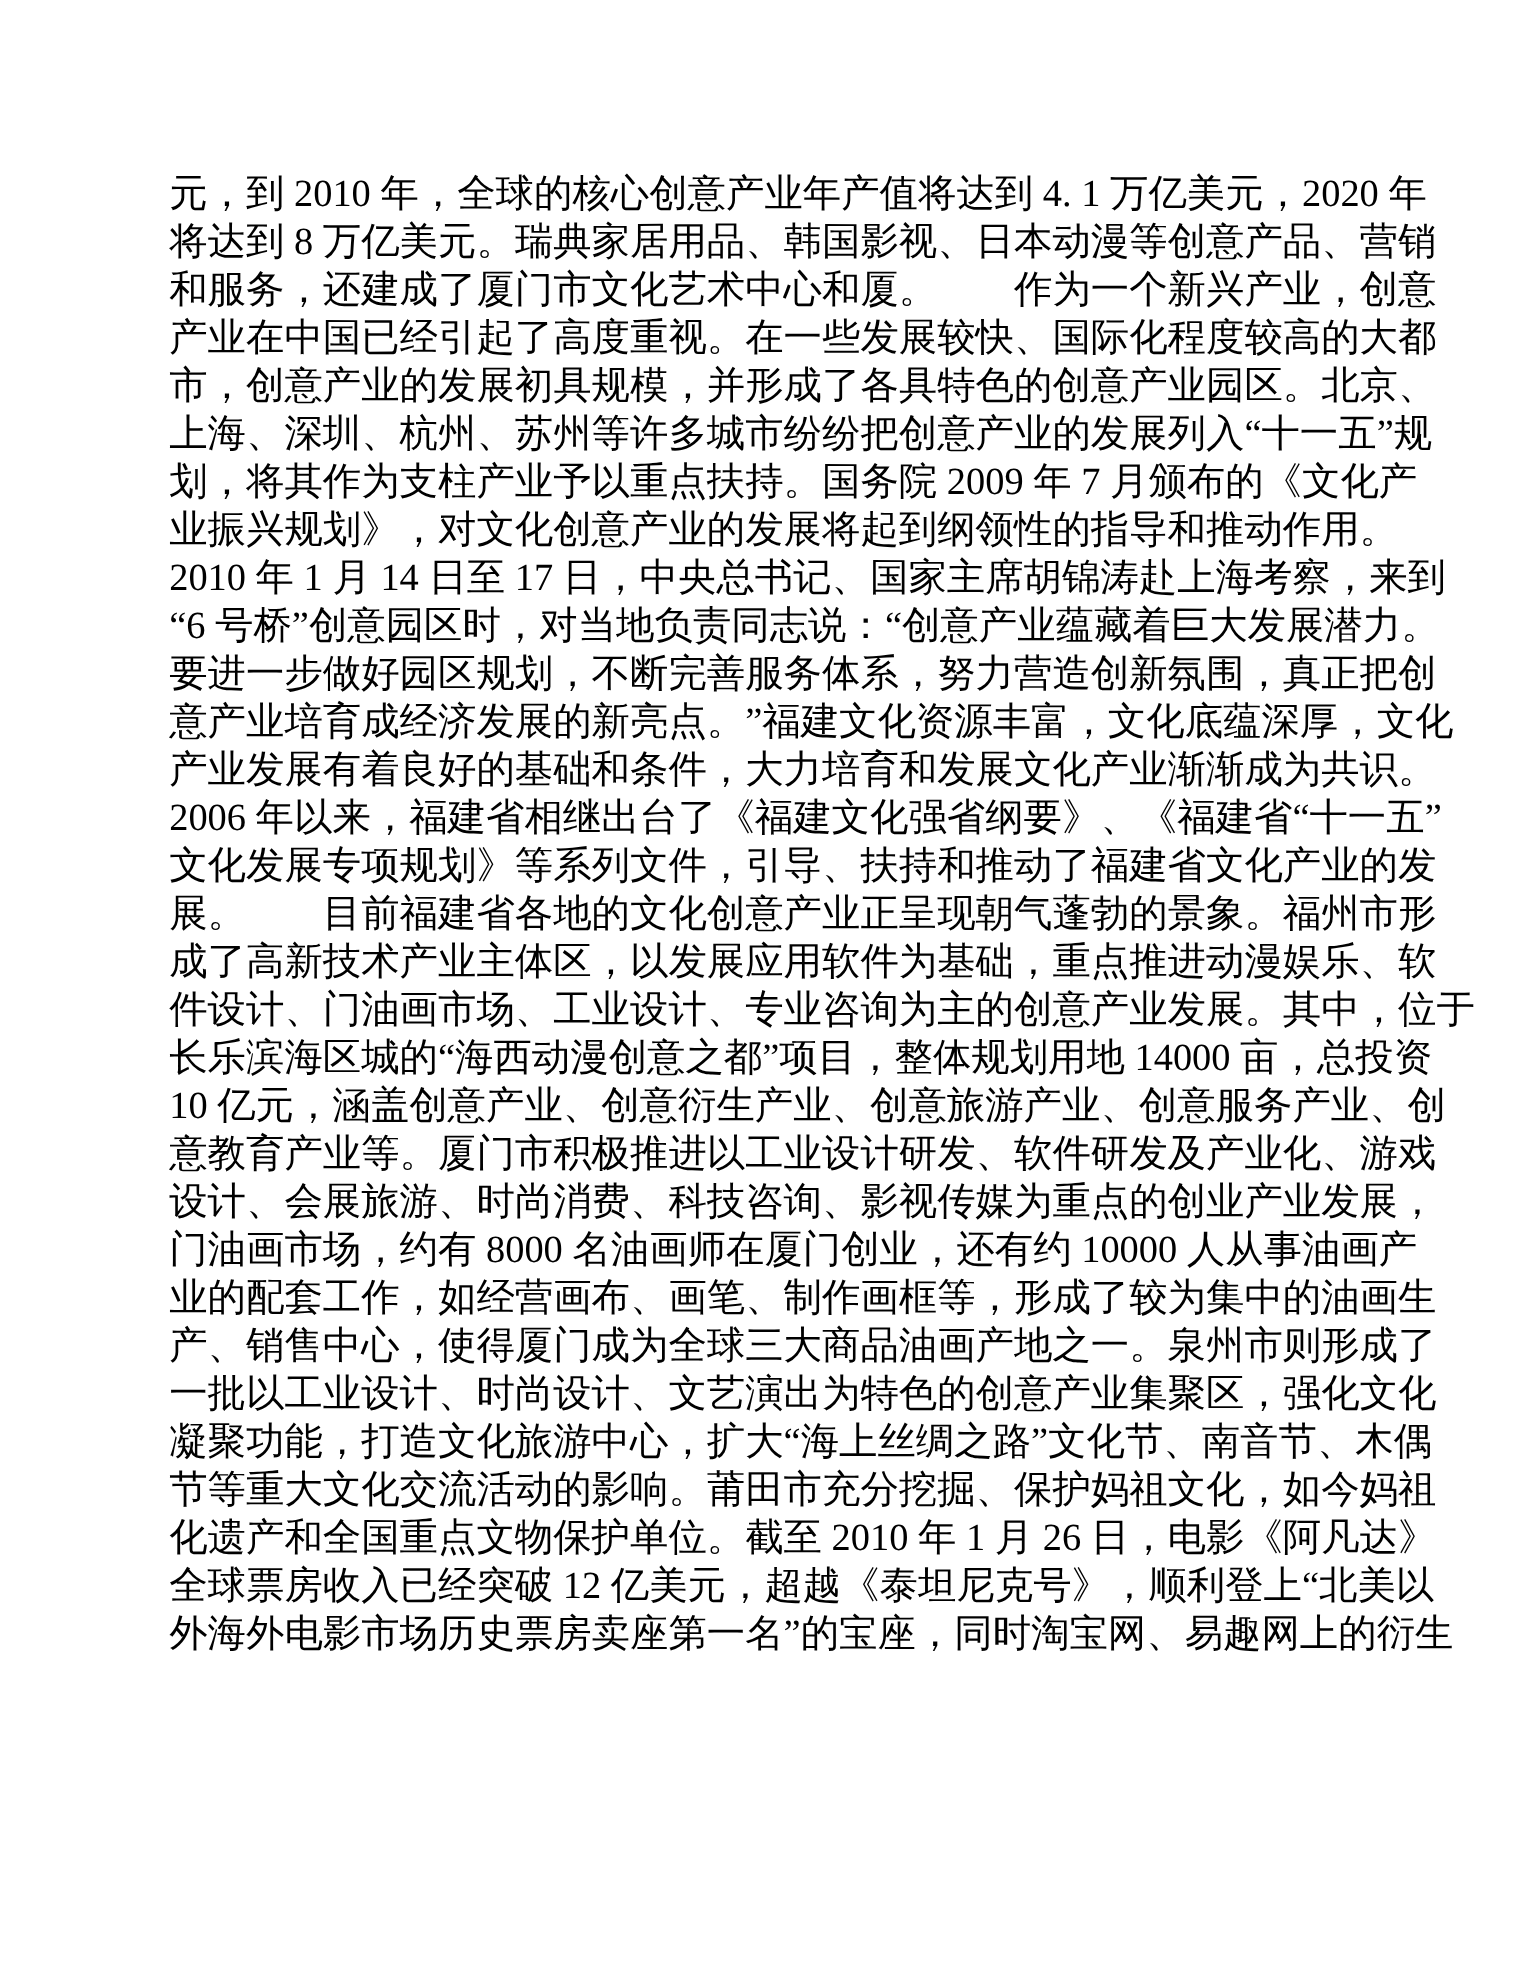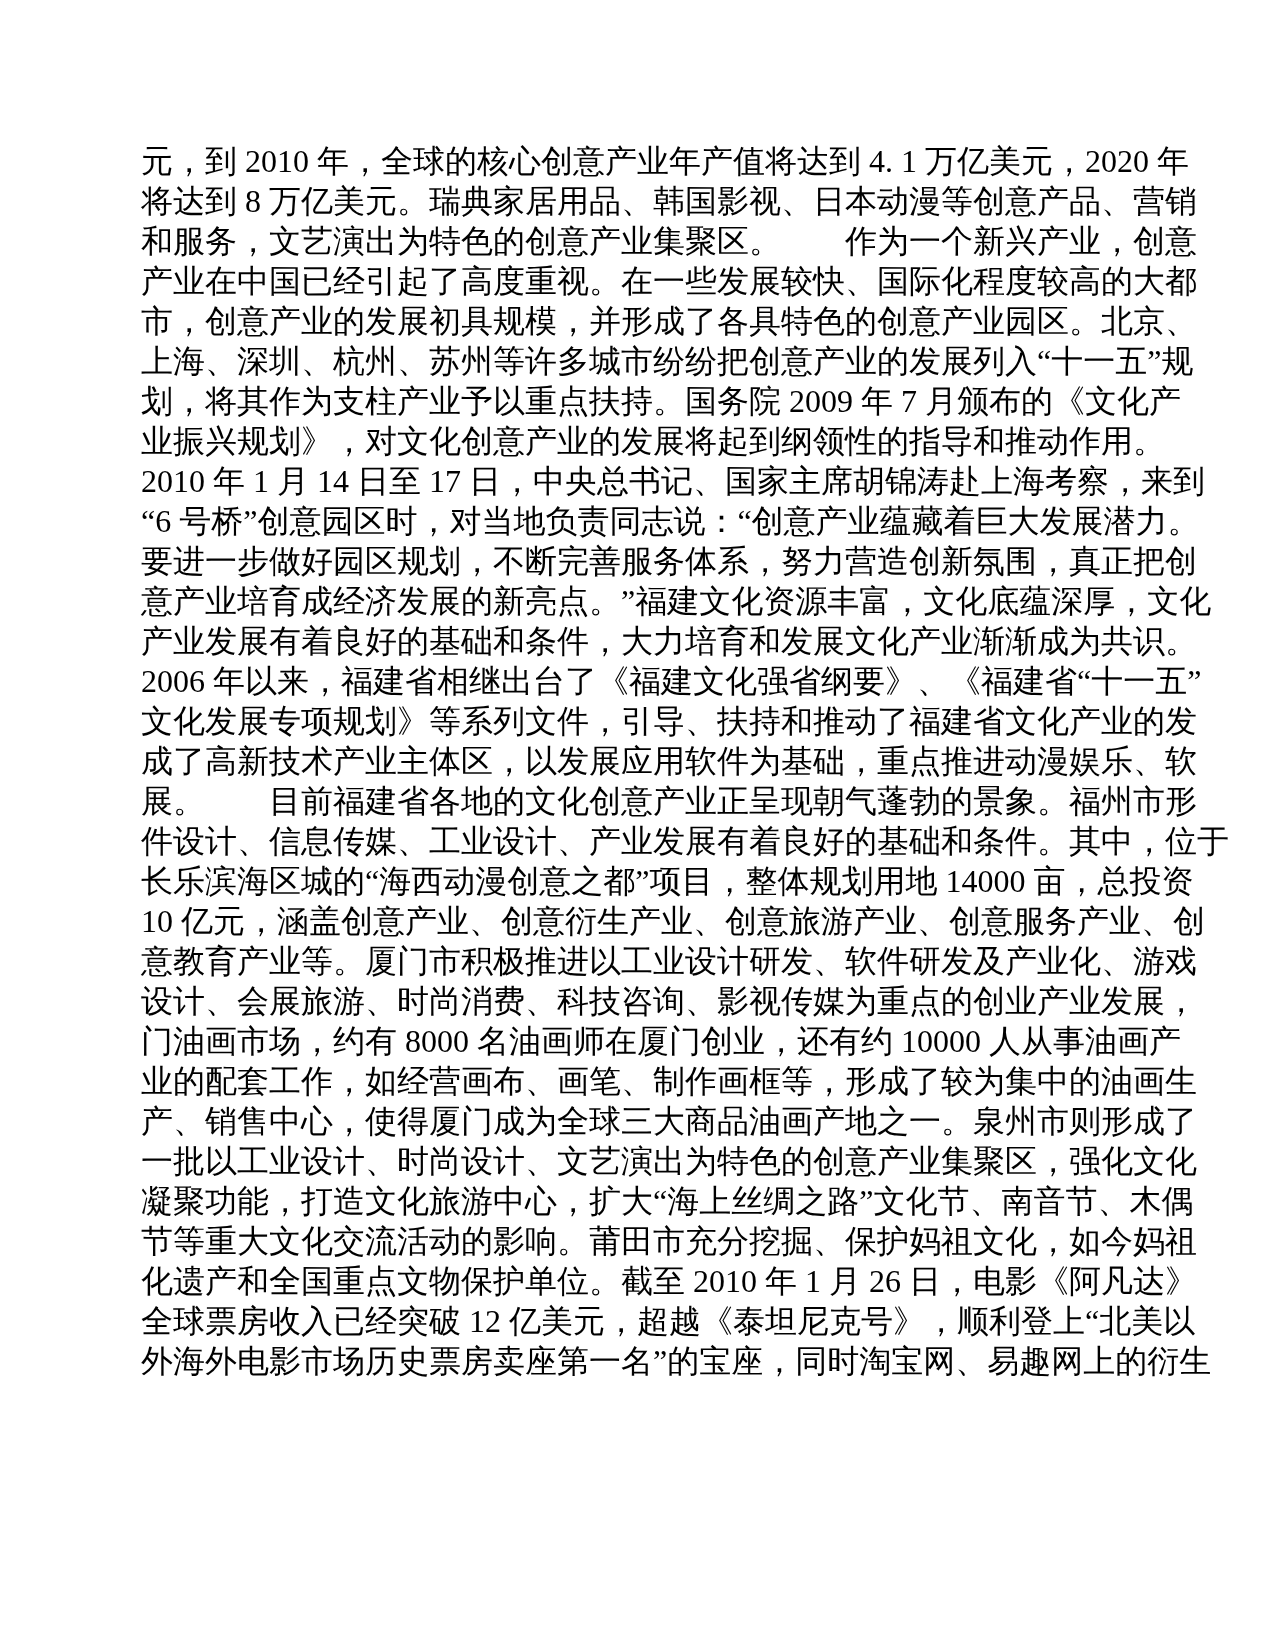--- a/index.html
+++ b/index.html
@@ -37,36 +37,36 @@
     text-align: left;
   }
 </style>
 </head>
 <body>
 
 <div class="page">
   <div class="text-block">
       <div class="line">元，到 2010 年，全球的核心创意产业年产值将达到 4. 1 万亿美元，2020 年</div>
       <div class="line">将达到 8 万亿美元。瑞典家居用品、韩国影视、日本动漫等创意产品、营销</div>
-      <div class="line">和服务，文艺演出为特色的创意产业集聚区。　　作为一个新兴产业，创意</div>
+      <div class="line">和服务，还建成了厦门市文化艺术中心和厦。　　作为一个新兴产业，创意</div>
       <div class="line">产业在中国已经引起了高度重视。在一些发展较快、国际化程度较高的大都</div>
       <div class="line">市，创意产业的发展初具规模，并形成了各具特色的创意产业园区。北京、</div>
       <div class="line">上海、深圳、杭州、苏州等许多城市纷纷把创意产业的发展列入“十一五”规</div>
       <div class="line">划，将其作为支柱产业予以重点扶持。国务院 2009 年 7 月颁布的《文化产</div>
       <div class="line">业振兴规划》，对文化创意产业的发展将起到纲领性的指导和推动作用。</div>
       <div class="line">2010 年 1 月 14 日至 17 日，中央总书记、国家主席胡锦涛赴上海考察，来到</div>
       <div class="line">“6 号桥”创意园区时，对当地负责同志说：“创意产业蕴藏着巨大发展潜力。</div>
       <div class="line">要进一步做好园区规划，不断完善服务体系，努力营造创新氛围，真正把创</div>
       <div class="line">意产业培育成经济发展的新亮点。”福建文化资源丰富，文化底蕴深厚，文化</div>
       <div class="line">产业发展有着良好的基础和条件，大力培育和发展文化产业渐渐成为共识。</div>
       <div class="line">2006 年以来，福建省相继出台了《福建文化强省纲要》、《福建省“十一五”</div>
       <div class="line">文化发展专项规划》等系列文件，引导、扶持和推动了福建省文化产业的发</div>
+      <div class="line">展。　　目前福建省各地的文化创意产业正呈现朝气蓬勃的景象。福州市形</div>
       <div class="line">成了高新技术产业主体区，以发展应用软件为基础，重点推进动漫娱乐、软</div>
-      <div class="line">展。　　目前福建省各地的文化创意产业正呈现朝气蓬勃的景象。福州市形</div>
-      <div class="line">件设计、信息传媒、工业设计、产业发展有着良好的基础和条件。其中，位于</div>
+      <div class="line">件设计、门油画市场、工业设计、专业咨询为主的创意产业发展。其中，位于</div>
       <div class="line">长乐滨海区城的“海西动漫创意之都”项目，整体规划用地 14000 亩，总投资</div>
       <div class="line">10 亿元，涵盖创意产业、创意衍生产业、创意旅游产业、创意服务产业、创</div>
       <div class="line">意教育产业等。厦门市积极推进以工业设计研发、软件研发及产业化、游戏</div>
       <div class="line">设计、会展旅游、时尚消费、科技咨询、影视传媒为重点的创业产业发展，</div>
       <div class="line">门油画市场，约有 8000 名油画师在厦门创业，还有约 10000 人从事油画产</div>
       <div class="line">业的配套工作，如经营画布、画笔、制作画框等，形成了较为集中的油画生</div>
       <div class="line">产、销售中心，使得厦门成为全球三大商品油画产地之一。泉州市则形成了</div>
       <div class="line">一批以工业设计、时尚设计、文艺演出为特色的创意产业集聚区，强化文化</div>
       <div class="line">凝聚功能，打造文化旅游中心，扩大“海上丝绸之路”文化节、南音节、木偶</div>
       <div class="line">节等重大文化交流活动的影响。莆田市充分挖掘、保护妈祖文化，如今妈祖</div>

